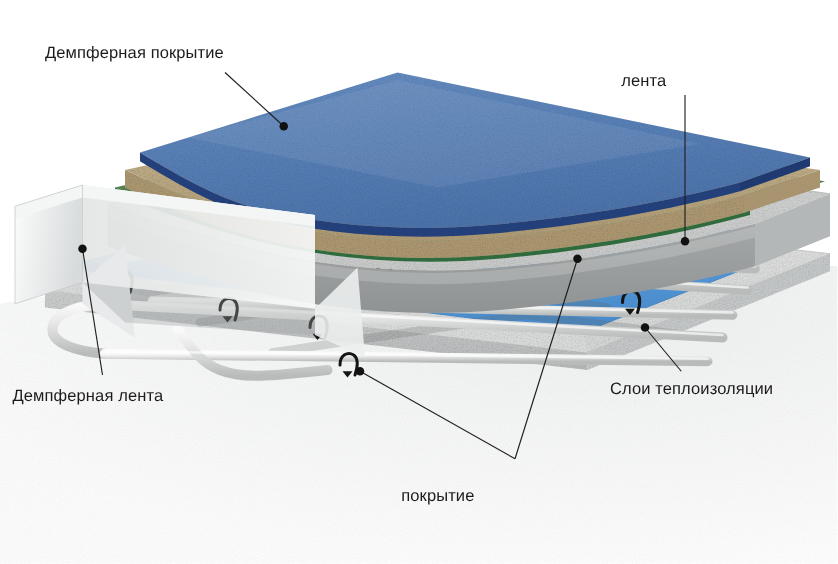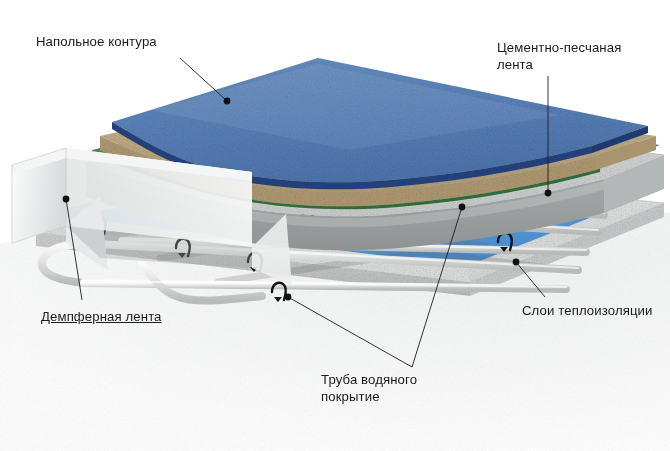--- a/index.html
+++ b/index.html
@@ -13,23 +13,23 @@
   .lbl{
     position:absolute;
     font-size:13.2px;
     line-height:16.5px;
     color:#1b1b1b;
     white-space:pre;
     letter-spacing:.1px;
   }
   #lbl-floor{left:36px;top:34px;}
   #lbl-screed{left:497px;top:40px;}
-  #lbl-damper{left:41px;top:309px;text-decoration:underline;}
+  #lbl-damper{left:10px;top:309px;}
   #lbl-pipe{left:321px;top:372px;}
-  #lbl-insul{left:522px;top:303px;}
+  #lbl-insul{left:488px;top:303px;}
 </style>
 </head>
 <body>
 
 <div id="stage">
 <svg width="670" height="451" viewBox="0 0 670 451" xmlns="http://www.w3.org/2000/svg">
   <defs>
 
     <filter id="spk-coarse" x="-5%" y="-5%" width="110%" height="110%">
       <feTurbulence type="fractalNoise" baseFrequency="0.85" numOctaves="4" seed="7" result="n"></feTurbulence>
@@ -305,21 +305,21 @@
     <circle cx="227" cy="101" r="3.4"></circle>
     <circle cx="548" cy="193" r="3.4"></circle>
     <circle cx="66" cy="199" r="3.4"></circle>
     <circle cx="288" cy="297" r="3.4"></circle>
     <circle cx="462" cy="207" r="3.4"></circle>
     <circle cx="516" cy="262" r="3.4"></circle>
   </g>
 </svg>
 </div>
 
-<div class="lbl" id="lbl-floor"><span>Напольное контура</span></div>
-
-<div class="lbl" id="lbl-screed"><span>Цементно-песчаная</span><br><span>лента</span></div>
+<div class="lbl" id="lbl-floor"><span>Демпферная покрытие</span></div>
+
+<div class="lbl" id="lbl-screed"><br><span>лента</span></div>
 
 <div class="lbl" id="lbl-damper"><span>Демпферная лента</span></div>
 
-<div class="lbl" id="lbl-pipe"><span>Труба водяного</span><br><span>покрытие</span></div>
+<div class="lbl" id="lbl-pipe"><br><span>покрытие</span></div>
 
 <div class="lbl" id="lbl-insul"><span>Слои теплоизоляции</span></div>
 
 </body></html>

